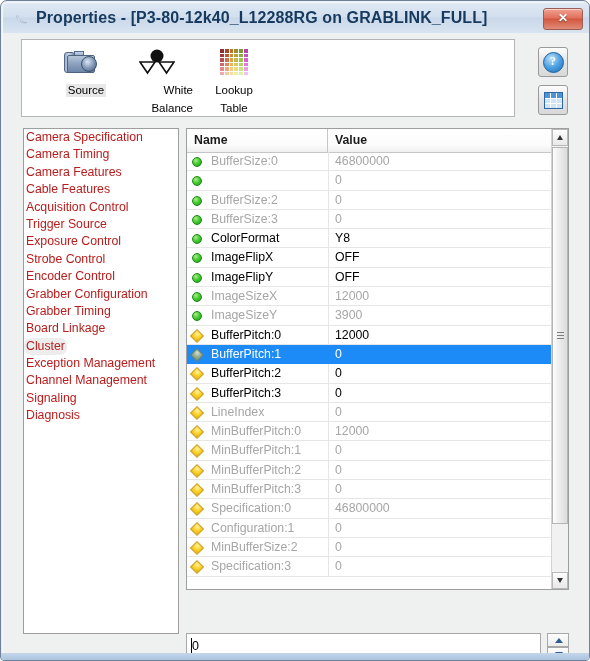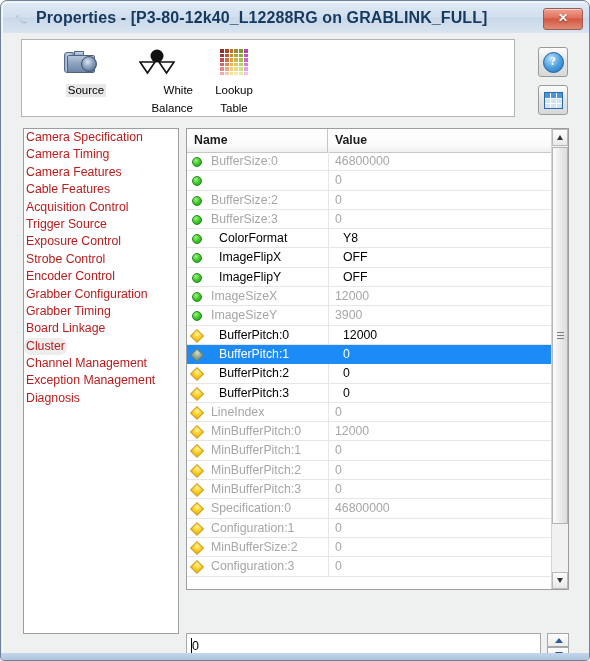--- a/index.html
+++ b/index.html
@@ -305,21 +305,21 @@
     background: radial-gradient(circle at 35% 30%, #fff2a8 0%, #ffd42e 45%, #e0a800 100%);
     border: 1px solid #c79400;
     box-sizing: border-box;
     transform: rotate(45deg);
   }
   .ico-diamond.dim {
     background: radial-gradient(circle at 35% 30%, #d6e0cf 0%, #9bb094 45%, #7a8f74 100%);
     border: 1px solid #6f8269;
   }
   
-  .prow.normal .pname, .prow.normal .pval { color: #000000; margin-left: 8px; }
+  .prow.normal .pname, .prow.normal .pval { color: #000000; }
   .prow.ro .pname, .prow.ro .pval { color: #a6a6a6; }
   .prow.sel { background: #1d8bf7; border-bottom-color: #1d8bf7; }
   .prow.sel .pname, .prow.sel .pval { color: #ffffff; }
   .prow.sel .pdiv { background: #1d8bf7; }
 
   
   #vscroll {
     position: absolute;
     right: 0; top: 0;
     width: 17px;
@@ -555,22 +555,23 @@
         <div class="tree-item"><span>Cable Features</span></div>
         <div class="tree-item"><span>Acquisition Control</span></div>
         <div class="tree-item"><span>Trigger Source</span></div>
         <div class="tree-item"><span>Exposure Control</span></div>
         <div class="tree-item"><span>Strobe Control</span></div>
         <div class="tree-item"><span>Encoder Control</span></div>
         <div class="tree-item"><span>Grabber Configuration</span></div>
         <div class="tree-item"><span>Grabber Timing</span></div>
         <div class="tree-item"><span>Board Linkage</span></div>
         <div class="tree-item sel"><span>Cluster</span></div>
+        <div class="tree-item"><span>Exception Management</span></div>
         <div class="tree-item"><span>Channel Management</span></div>
-        <div class="tree-item"><span>Exception Management</span></div>
+        <div class="tree-item"><span>Signaling</span></div>
         <div class="tree-item"><span>Diagnosis</span></div>
       </div>
 
     <div id="grid-panel">
       <div id="grid-header">
         <div class="hcell" id="hc-name">Name</div>
         <div class="hcell" id="hc-value">Value</div>
       </div>
       <div id="grid-rows">
           <div class="prow ro">
@@ -693,21 +694,21 @@
             <div class="pval">0</div>
           </div>
           <div class="prow ro">
             <div class="pico ico-diamond"></div>
             <div class="pname">MinBufferSize:2</div>
             <div class="pdiv"></div>
             <div class="pval">0</div>
           </div>
           <div class="prow ro">
             <div class="pico ico-diamond"></div>
-            <div class="pname">Configuration:3</div>
+            <div class="pname">Specification:3</div>
             <div class="pdiv"></div>
             <div class="pval">0</div>
           </div>
         </div>
 
       <div id="vscroll">
         <div class="sb-arrow" id="sb-up">
             <div class="tri"></div>
           </div>
         <div id="sb-thumb" style="top: 18px; height: 377px;">

